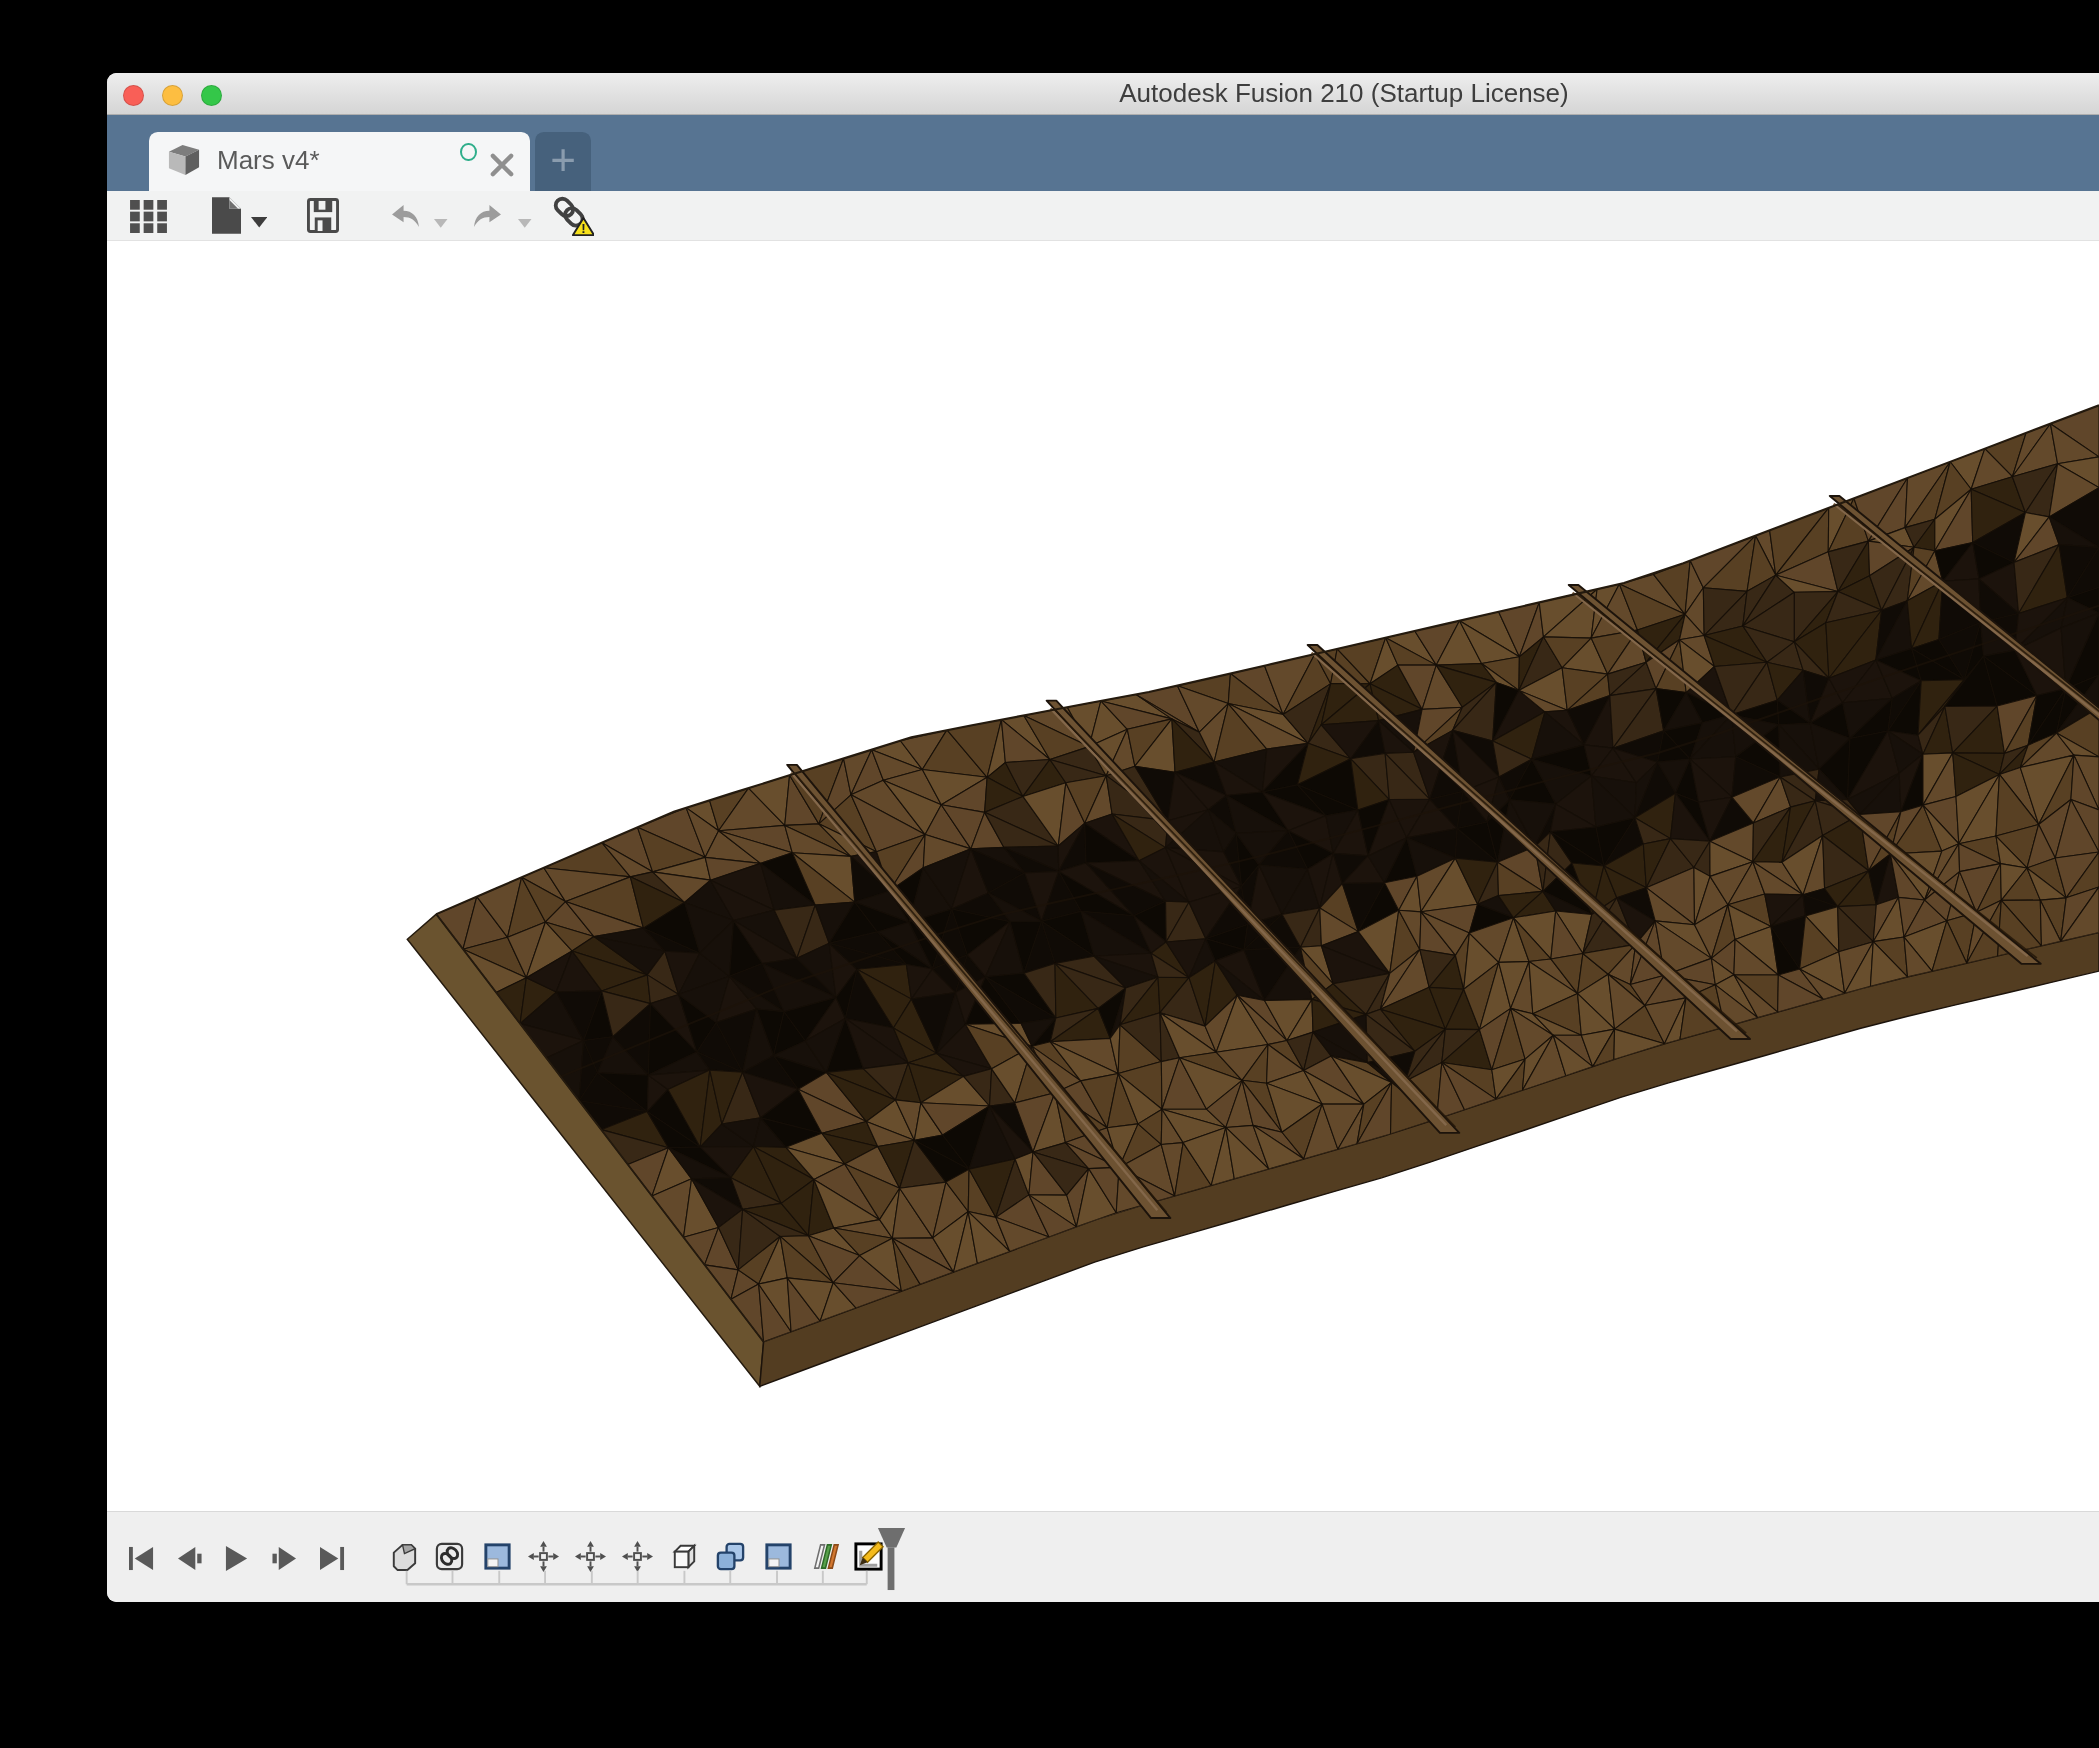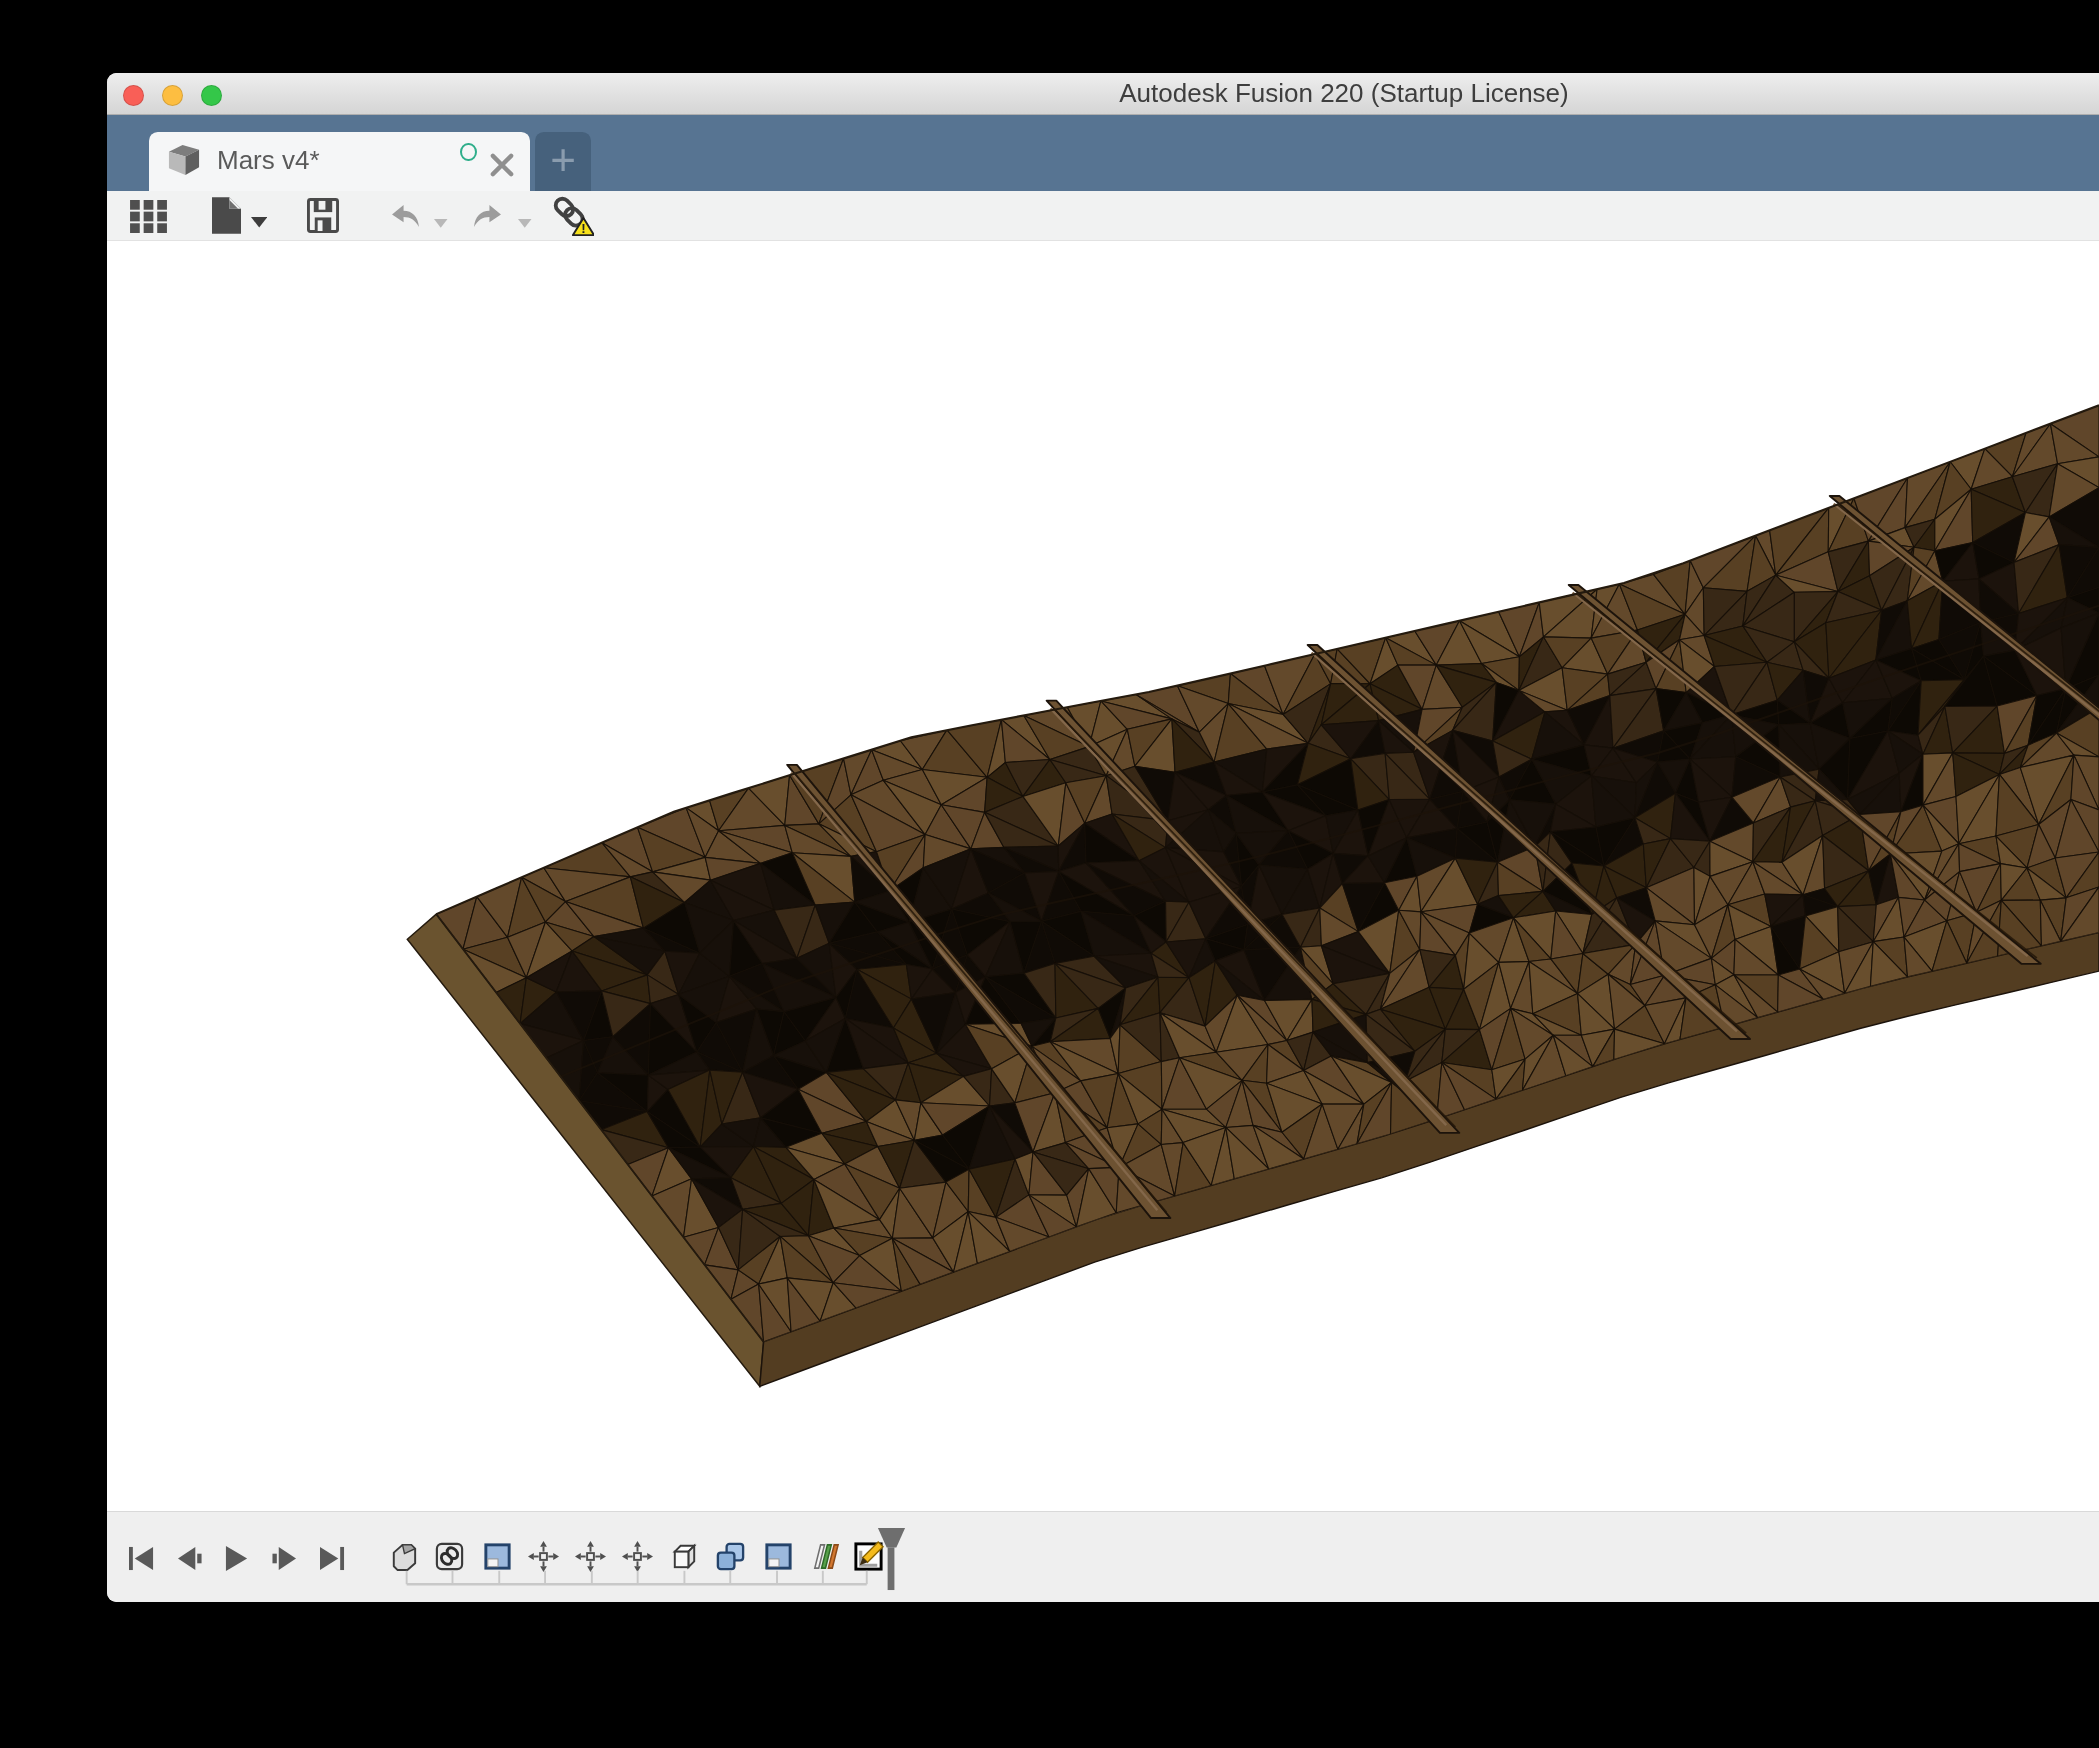--- a/index.html
+++ b/index.html
@@ -40,21 +40,21 @@
 </style>
 </head>
 <body>
 
 <div class="window">
 
   <div class="titlebar">
     <span class="traffic" style="left: 16.4px; background: rgb(249, 95, 87);"></span>
     <span class="traffic" style="left: 55px; background: rgb(253, 190, 65);"></span>
     <span class="traffic" style="left: 94px; background: rgb(52, 199, 73);"></span>
-    <span class="window-title">Autodesk Fusion 220 (Startup License)</span>
+    <span class="window-title">Autodesk Fusion 210 (Startup License)</span>
   </div>
 
   <div class="tabbar">
     <div class="tab">
       <span class="tab-cube">
         <svg width="36" height="34" viewBox="0 0 37 35">
           <polygon points="3,9 17,2 34,7 20,14" fill="#7d7d7d"></polygon>
           <polygon points="3,9 20,14 20,33 3,26" fill="#b9b9b9"></polygon>
           <polygon points="20,14 34,7 34,25 20,33" fill="#5f5f5f"></polygon>
         </svg>

